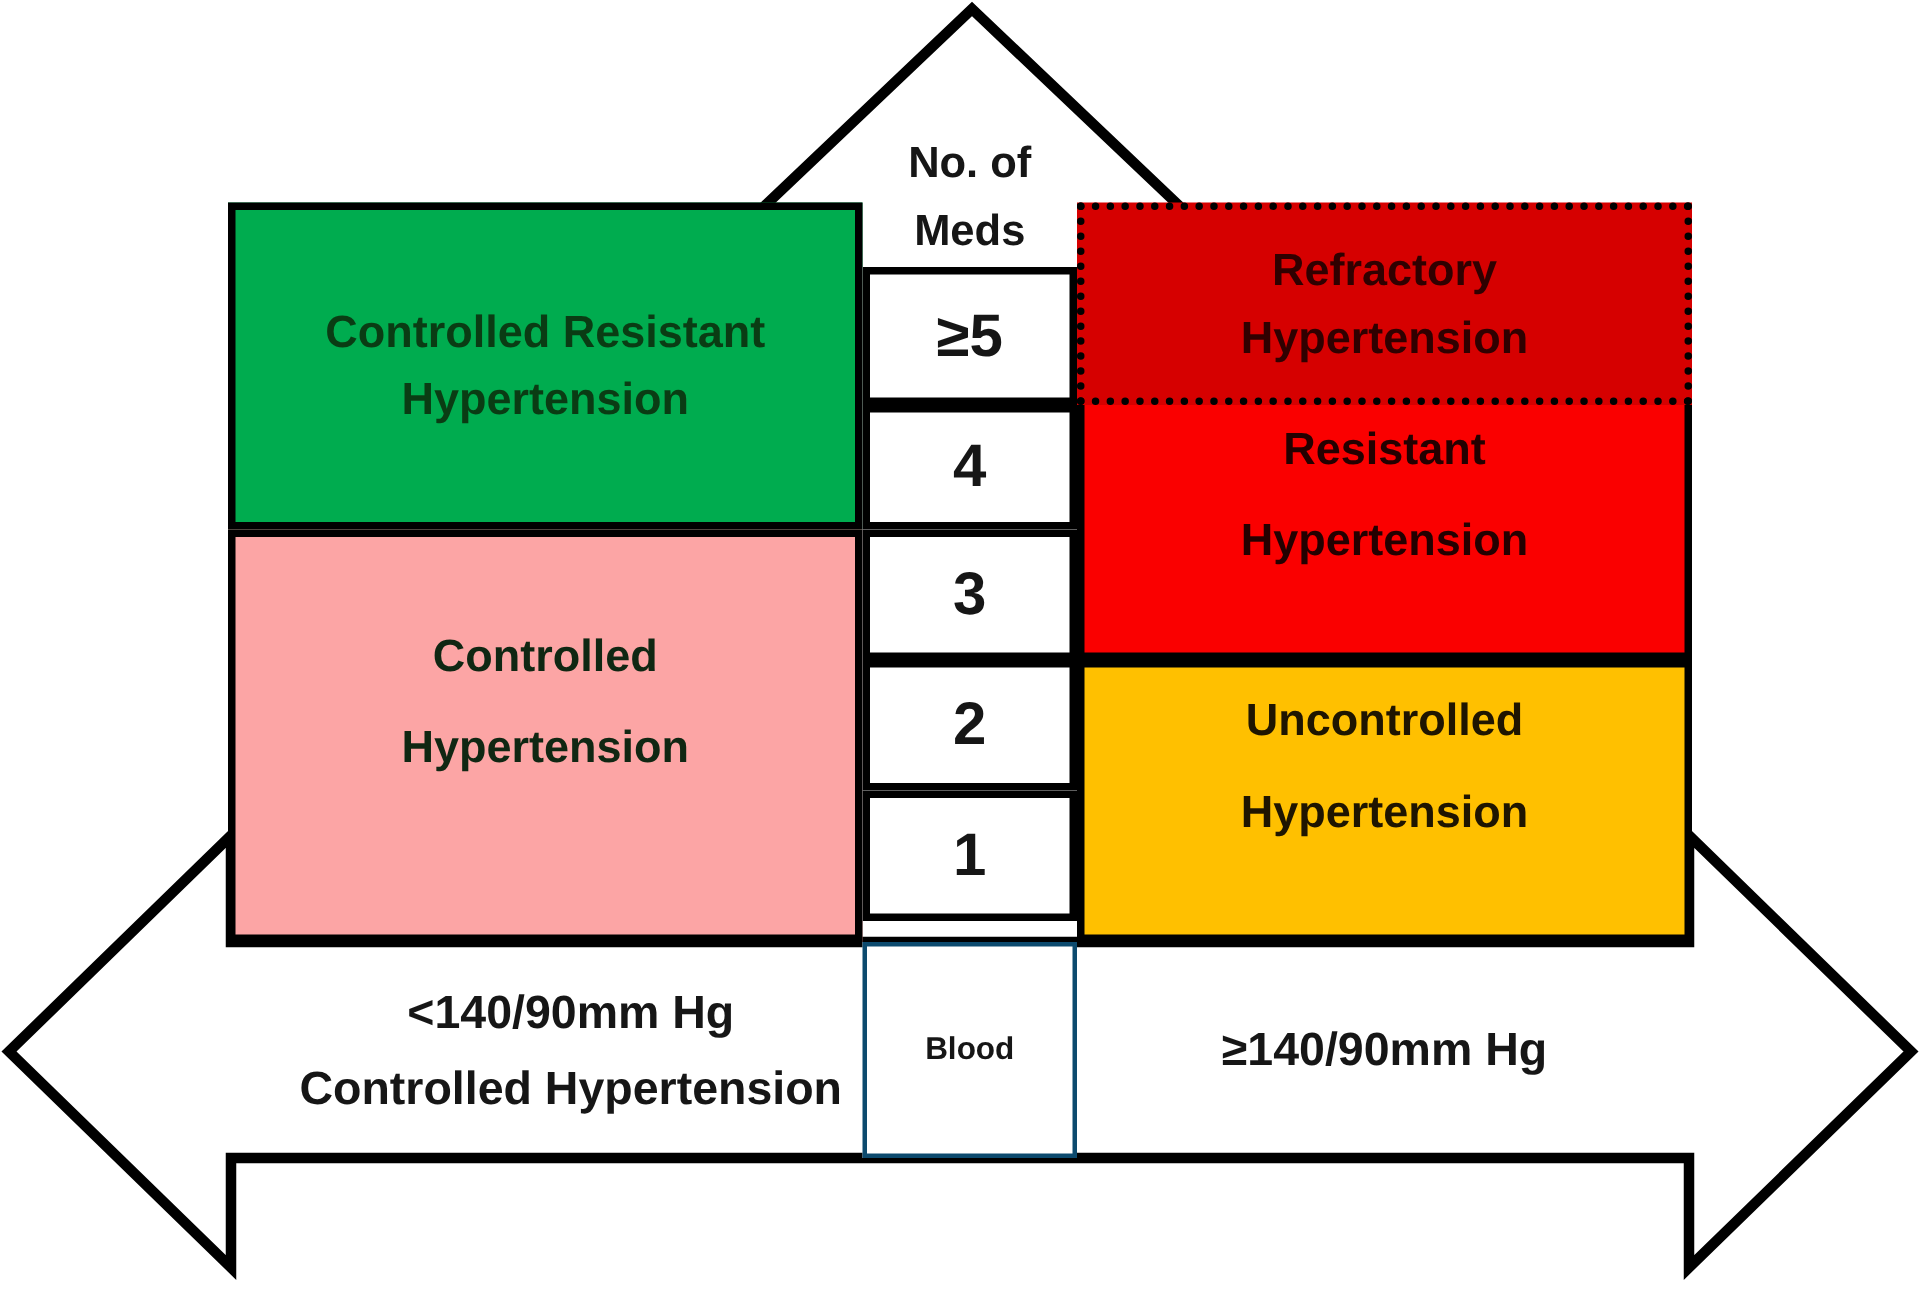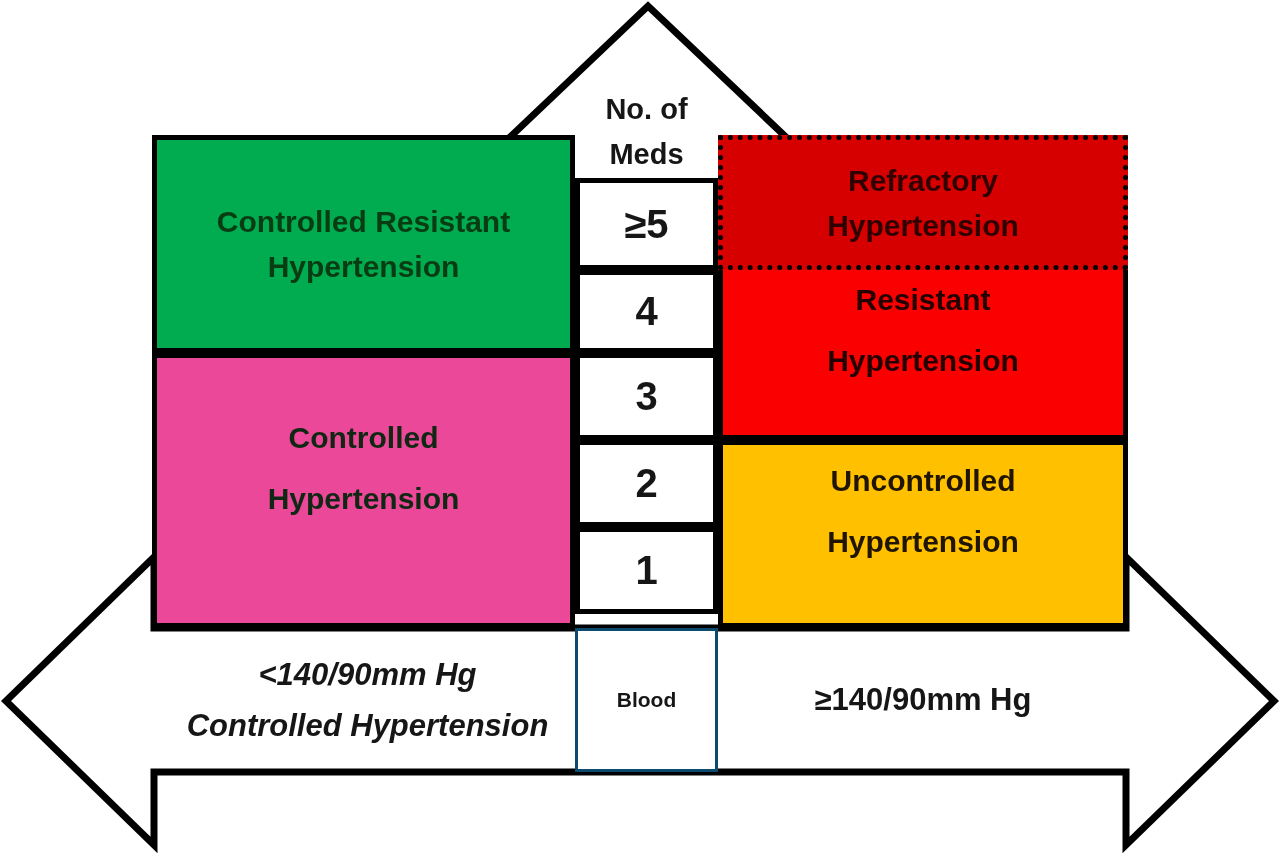--- a/index.html
+++ b/index.html
@@ -48,39 +48,39 @@
     background:#fff;border:3px solid #0c4a6e;box-sizing:border-box;
     display:flex;flex-direction:column;align-items:center;justify-content:center;
     font-size:21px;line-height:1.75;color:#161616;text-align:center;z-index:3;
   }
   .band-label{
     position:absolute;top:630px;height:140px;
     display:flex;flex-direction:column;align-items:center;justify-content:center;
     font-size:31px;line-height:1.65;color:#161616;text-align:center;z-index:2;
   }
   .band-label span{white-space:nowrap;}
-  .band-left{left:165px;width:405px;font-style:italic;}
+  .band-left{left:178px;width:405px;}
   .band-right{left:722px;width:402px;}
 </style>
 </head>
 <body>
 
 <div class="figure">
 
   <svg class="layer" width="1280" height="859" viewBox="0 0 1280 859">
     <polygon points="6,701 154,557 154,628 1126,628 1126,557 1274,701 1126,845 1126,772 154,772 154,845" fill="#ffffff" stroke="#000000" stroke-width="7" stroke-linejoin="miter"></polygon>
     <polyline points="508,139 648,6 788,139" fill="#ffffff" stroke="#000000" stroke-width="7" stroke-linejoin="miter"></polyline>
   </svg>
 
   <div class="box b-cr" style="background-color: rgb(0, 172, 79); color: rgb(10, 60, 20);">
     <span>Controlled Resistant</span>
     <span>Hypertension</span>
   </div>
 
-  <div class="box b-c bias-up" style="background-color: #ec4899; color: rgb(16, 39, 19);">
+  <div class="box b-c bias-up" style="background-color: #fca5a5; color: rgb(16, 39, 19);">
     <span>Controlled</span>
     <span>Hypertension</span>
   </div>
 
   <div class="box b-rf" style="background-color: rgb(214, 0, 0); color: rgb(48, 0, 0);">
     <span>Refractory</span>
     <span>Hypertension</span>
   </div>
 
   <div class="box b-rs bias-up" style="background-color: rgb(250, 0, 0); color: rgb(36, 0, 0);">

